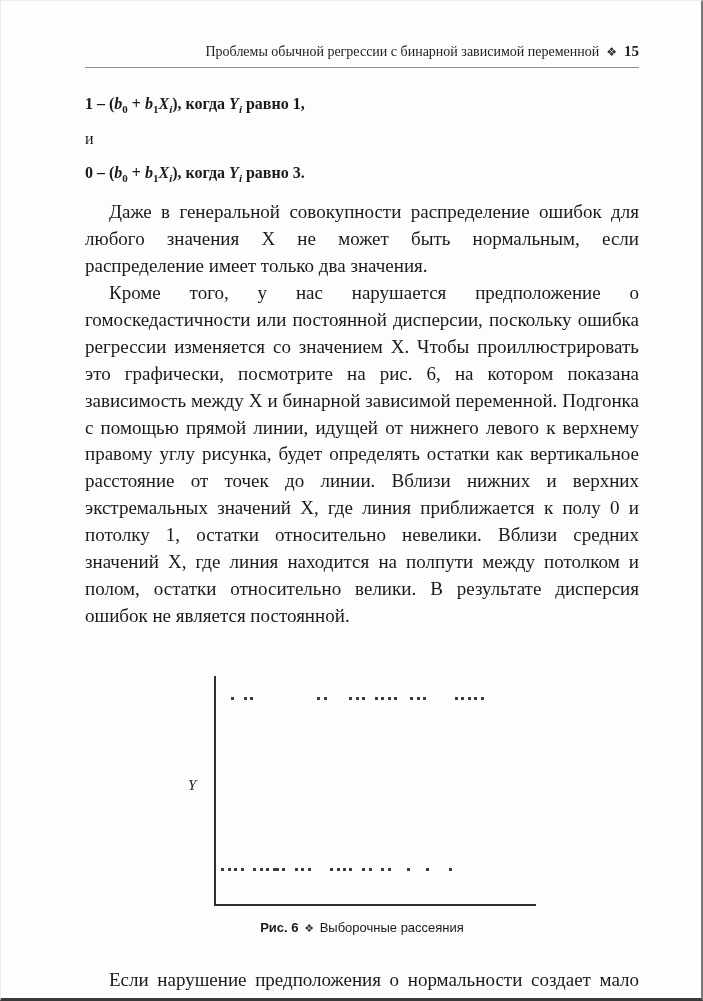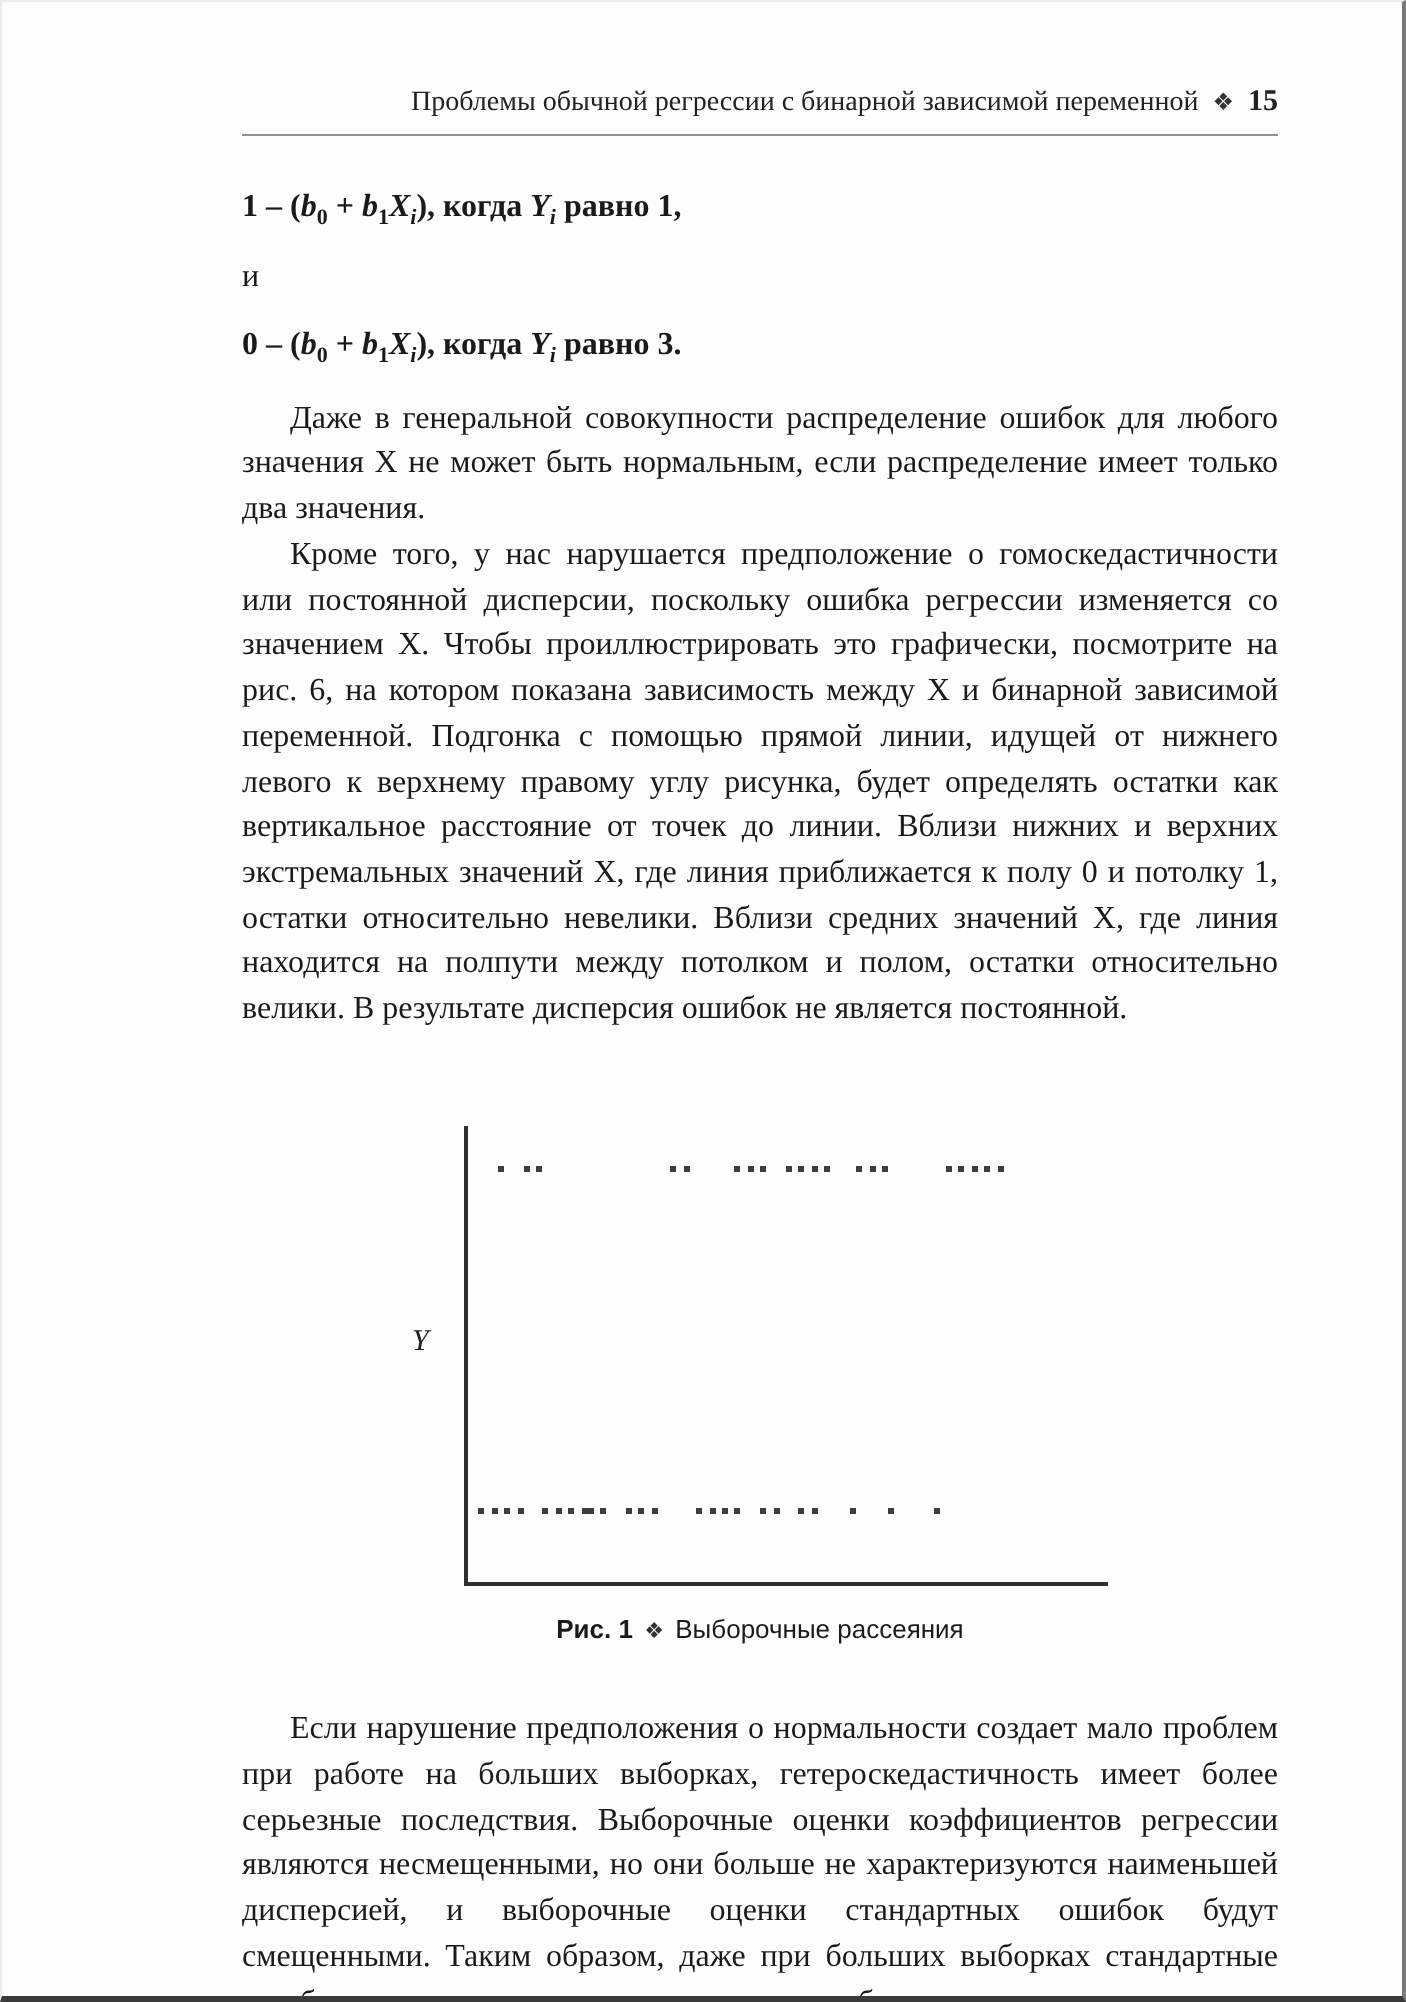--- a/index.html
+++ b/index.html
@@ -12,21 +12,20 @@
   .page {
     width: 703px;
     height: 1001px;
     background: #fdfdfc;
     position: relative;
     overflow: hidden;
     border-right: 2px solid #7a7a7a;
     border-bottom: 3px solid #3a3a3a;
     border-top: 1px solid #ececec;
     border-left: 1px solid #ececec;
-    padding-left: 36px;
   }
   .content {
     padding: 42px 62px 0 84px;
   }
 
   
   .running-head {
     display: flex;
     justify-content: flex-end;
     align-items: baseline;
@@ -44,21 +43,21 @@
 
   
   .formula-block { margin-top: 26px; font-size: 16px; }
   .formula-line { margin: 0 0 13px 0; line-height: 1.3; font-weight: bold; }
   .formula-line i { font-style: italic; }
   .formula-line sub { font-size: 11px; }
   .conjunction { margin: 0 0 13px 0; font-size: 16px; line-height: 1.3; }
 
   
   .para {
-    font-size: 16px;
+    font-size: 19px;
     line-height: 1.42;
     text-align: justify;
     text-indent: 24px;
     margin: 0;
   }
   .para.first { margin-top: 12px; }
   .para.after-figure { margin-top: 30px; }
 
   
   .figure-wrap {
@@ -166,21 +165,21 @@
             <div class="dot" style="left: calc(48% - 1px); top: 84%; background: rgb(61, 61, 61);"></div>
             <div class="dot" style="left: calc(52% - 1px); top: 84%; background: rgb(61, 61, 61);"></div>
             <div class="dot" style="left: calc(54% - 1px); top: 84%; background: rgb(61, 61, 61);"></div>
             <div class="dot" style="left: calc(60% - 1px); top: 84%; background: rgb(61, 61, 61);"></div>
             <div class="dot" style="left: calc(66% - 1px); top: 84%; background: rgb(61, 61, 61);"></div>
             <div class="dot" style="left: calc(73% - 1px); top: 84%; background: rgb(61, 61, 61);"></div>
           </div>
       </div>
       <figcaption class="fig-caption">
         <div>
-          <span class="cap-label">Рис. 1</span>
+          <span class="cap-label">Рис. 6</span>
           <span class="sep">❖</span>
           <span>Выборочные рассеяния</span>
         </div>
       </figcaption>
     </figure>
 
     <p class="para after-figure">Если нарушение предположения о нормальности создает мало проблем при работе на больших выборках, гетероскедастичность имеет более серьезные последствия. Выборочные оценки коэффициентов регрессии являются несмещенными, но они больше не характеризуются наименьшей дисперсией, и выборочные оценки стандартных ошибок будут смещенными. Таким образом, даже при больших выборках стандартные ошибки при наличии гетероскедастичности будут некорректными, а тесты значимости будут невалидными (непригодными). Технически метод взвешенных наименьших</p>
 
   </div>
 </div>

